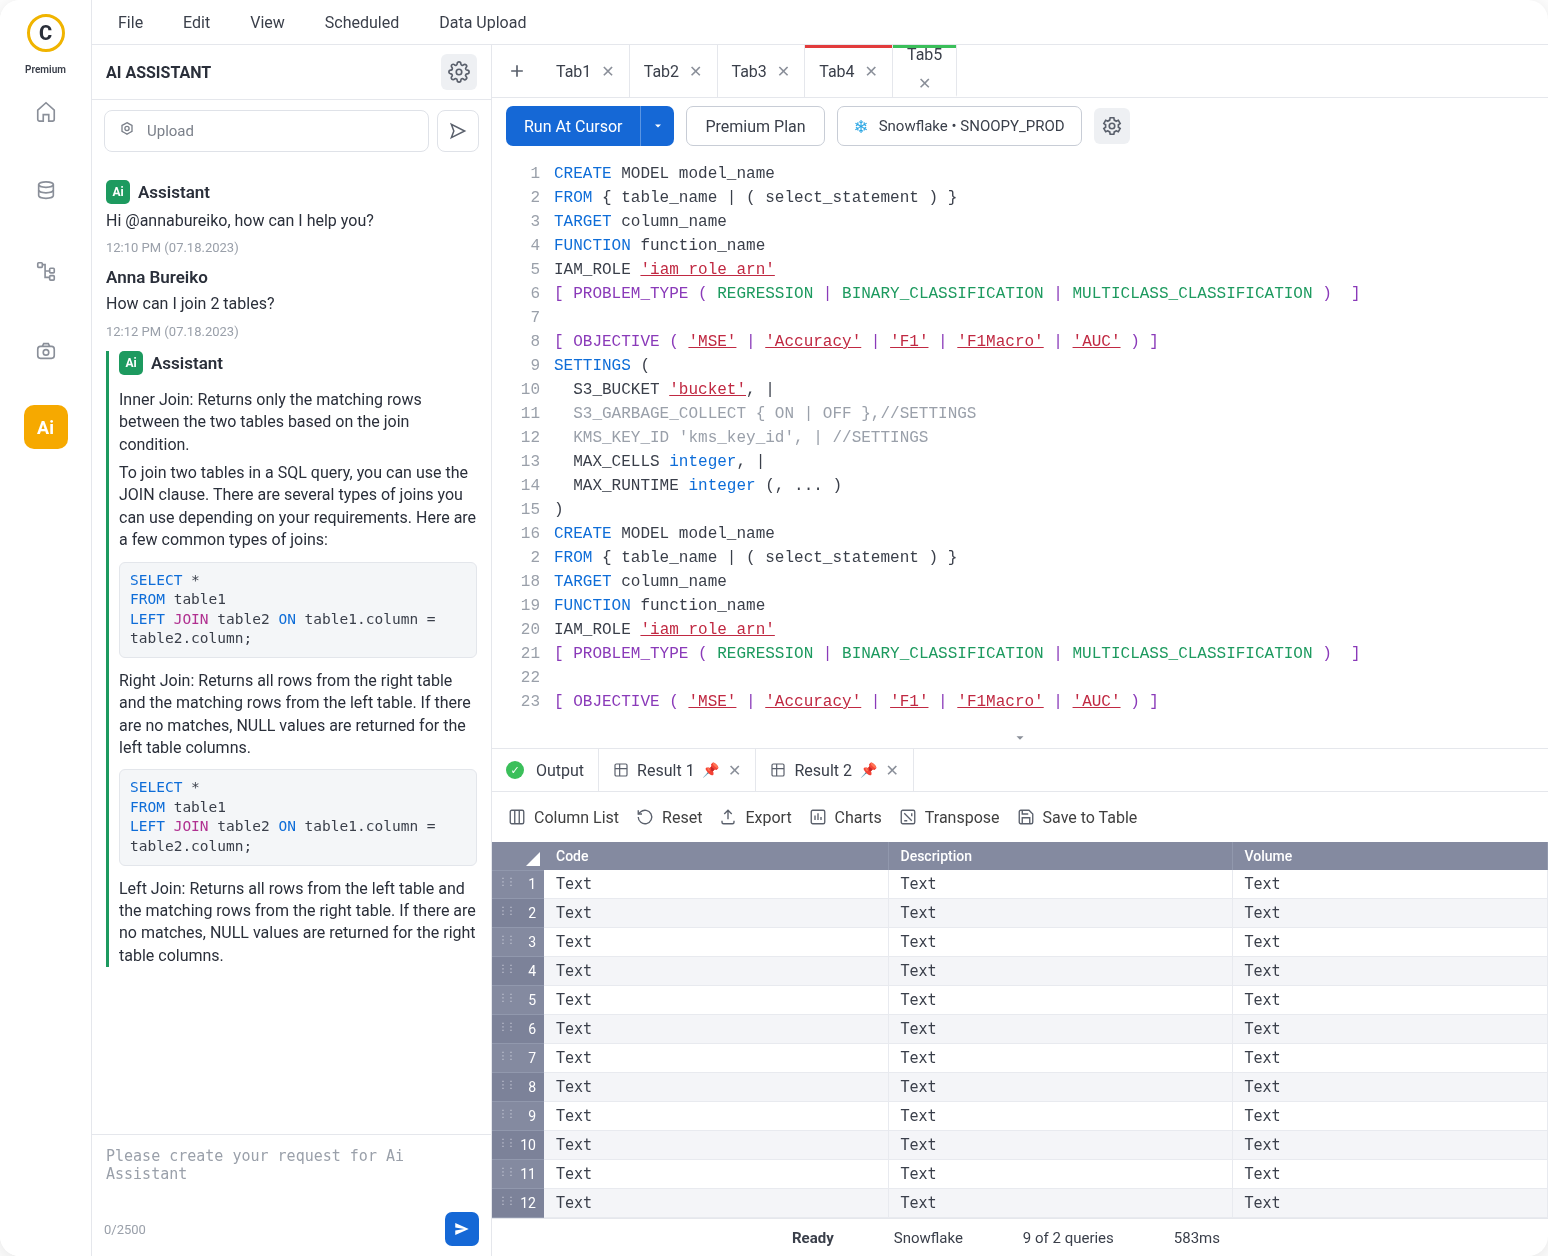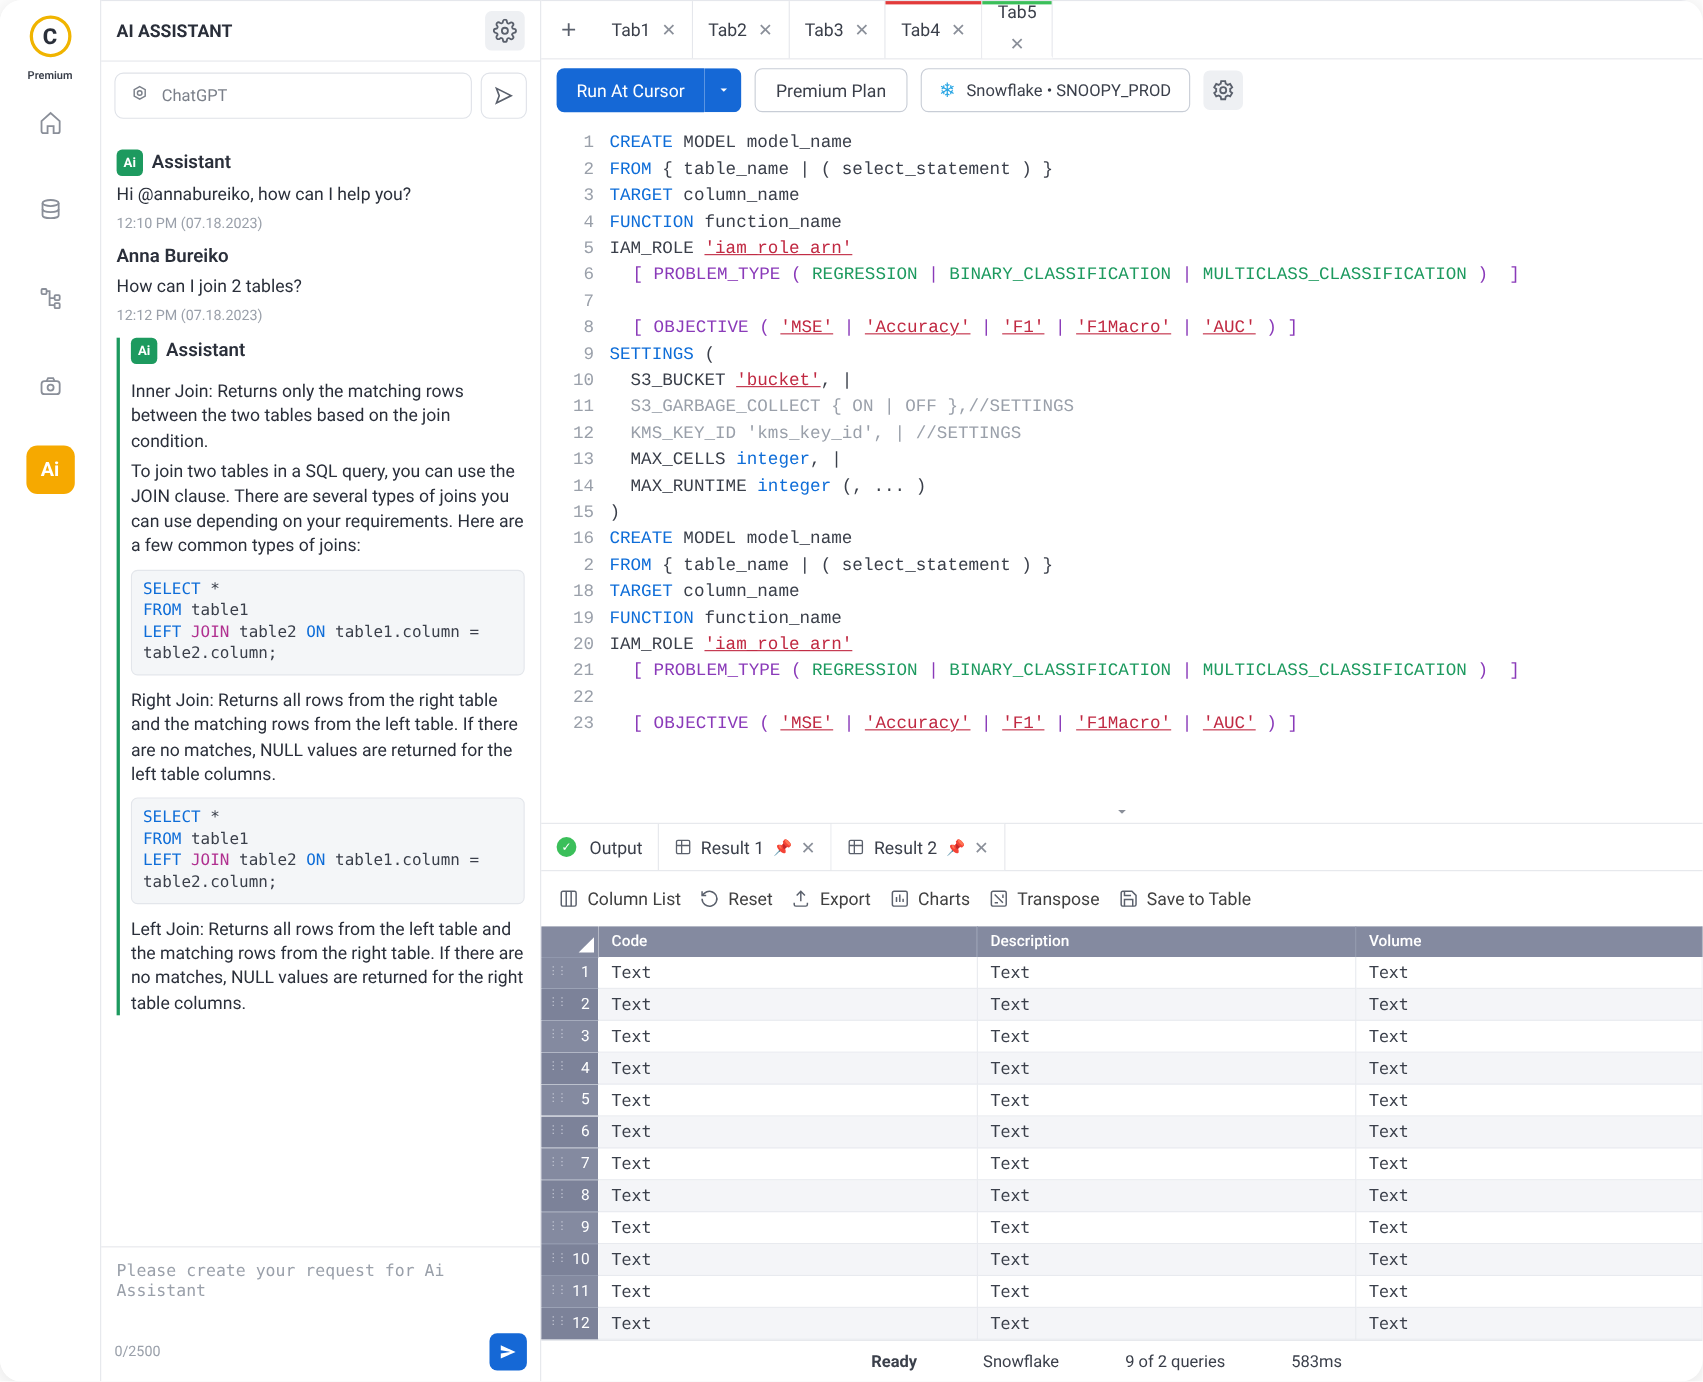--- a/index.html
+++ b/index.html
@@ -66,21 +66,21 @@
 .conn-pill { height: 40px; border: 1px solid #c8cdd6; border-radius: 7px; background: #fff; padding: 0 16px; font-size: 15px; color: #3a3f4a; display: flex; align-items: center; gap: 10px; cursor: pointer; }
 .snow-icon { color: #2aa6e4; font-size: 18px; }
 
 .code-area { flex: 1; overflow: auto; font-family: "SFMono-Regular", Consolas, "Liberation Mono", monospace; font-size: 16px; line-height: 1.5; padding: 8px 0 8px 0; }
 .code-line { display: flex; }
 .gutter { width: 62px; text-align: right; padding-right: 14px; color: #9aa0aa; user-select: none; flex-shrink: 0; }
 .code { white-space: pre; }
 .tok-kw { color: #0e6dd8; }
 .tok-str { color: #c02942; text-decoration: underline; }
 .tok-gr { color: #1d9a5f; }
-.tok-pp { color: #8a3ab9; margin-left: 21px; }
+.tok-pp { color: #8a3ab9; }
 .tok-gray { color: #9aa0aa; }
 .tok-num { color: #0e6dd8; }
 
 .splitter { height: 20px; display: flex; align-items: center; justify-content: center; color: #8a8f99; cursor: row-resize; }
 
 
 .result-tabs { height: 44px; display: flex; align-items: stretch; border-top: 1px solid #e5e7ec; border-bottom: 1px solid #e5e7ec; }
 .rtab { display: flex; align-items: center; gap: 8px; padding: 0 14px; border-right: 1px solid #e5e7ec; font-size: 16px; color: #3a3f4a; cursor: pointer; }
 .rtab.active { background: #fff; }
 .pin { color: #8a8f99; font-size: 14px; }
@@ -143,40 +143,47 @@
           <path d="M8 7l1.5-3h5L16 7"></path>
         </svg>
     </div>
     <div class="rail-ai">
       <span>Ai</span>
     </div>
   </div>
 
   <div class="main">
 
+    <div class="menubar">
+      <div class="menu-item">File</div>
+      <div class="menu-item">Edit</div>
+      <div class="menu-item">View</div>
+      <div class="menu-item">Scheduled</div>
+      <div class="menu-item">Data Upload</div>
+    </div>
 
     <div class="content">
 
       <div class="assistant">
         <div class="assistant-header">
           <div class="assistant-title">AI ASSISTANT</div>
           <div class="gear-btn">
             <svg class="ico" viewBox="0 0 24 24" fill="none" stroke="#5a606c" stroke-width="1.8">
                 <circle cx="12" cy="12" r="3"></circle>
                 <path d="M19.4 15a1.7 1.7 0 0 0 .34 1.87l.06.06a2 2 0 1 1-2.83 2.83l-.06-.06a1.7 1.7 0 0 0-1.87-.34 1.7 1.7 0 0 0-1 1.56V21a2 2 0 1 1-4 0v-.09a1.7 1.7 0 0 0-1.11-1.56 1.7 1.7 0 0 0-1.87.34l-.06.06a2 2 0 1 1-2.83-2.83l.06-.06a1.7 1.7 0 0 0 .34-1.87 1.7 1.7 0 0 0-1.56-1H3a2 2 0 1 1 0-4h.09a1.7 1.7 0 0 0 1.56-1.11 1.7 1.7 0 0 0-.34-1.87l-.06-.06a2 2 0 1 1 2.83-2.83l.06.06a1.7 1.7 0 0 0 1.87.34H9a1.7 1.7 0 0 0 1-1.56V3a2 2 0 1 1 4 0v.09a1.7 1.7 0 0 0 1 1.56 1.7 1.7 0 0 0 1.87-.34l.06-.06a2 2 0 1 1 2.83 2.83l-.06.06a1.7 1.7 0 0 0-.34 1.87V9a1.7 1.7 0 0 0 1.56 1H21a2 2 0 1 1 0 4h-.09a1.7 1.7 0 0 0-1.56 1z"></path>
               </svg>
           </div>
         </div>
         <div class="model-row">
           <div class="model-select">
             <svg width="20" height="20" viewBox="0 0 24 24" fill="none" stroke="#7b808a" stroke-width="1.6">
                 <path d="M12 2l3 1.7 3 1.7v7l-3 1.7-3 1.7-3-1.7-3-1.7v-7l3-1.7z"></path>
                 <circle cx="12" cy="9" r="2.5"></circle>
               </svg>
-            <span>ChatGPT</span>
+            <span>Upload</span>
           </div>
           <div class="send-icon-box">
             <svg width="20" height="20" viewBox="0 0 24 24" fill="none" stroke="#5a606c" stroke-width="1.8">
                 <path d="M4 20l16-8L4 4l3 8z"></path>
               </svg>
           </div>
         </div>
 
         <div class="chat">
           <div class="msg">

